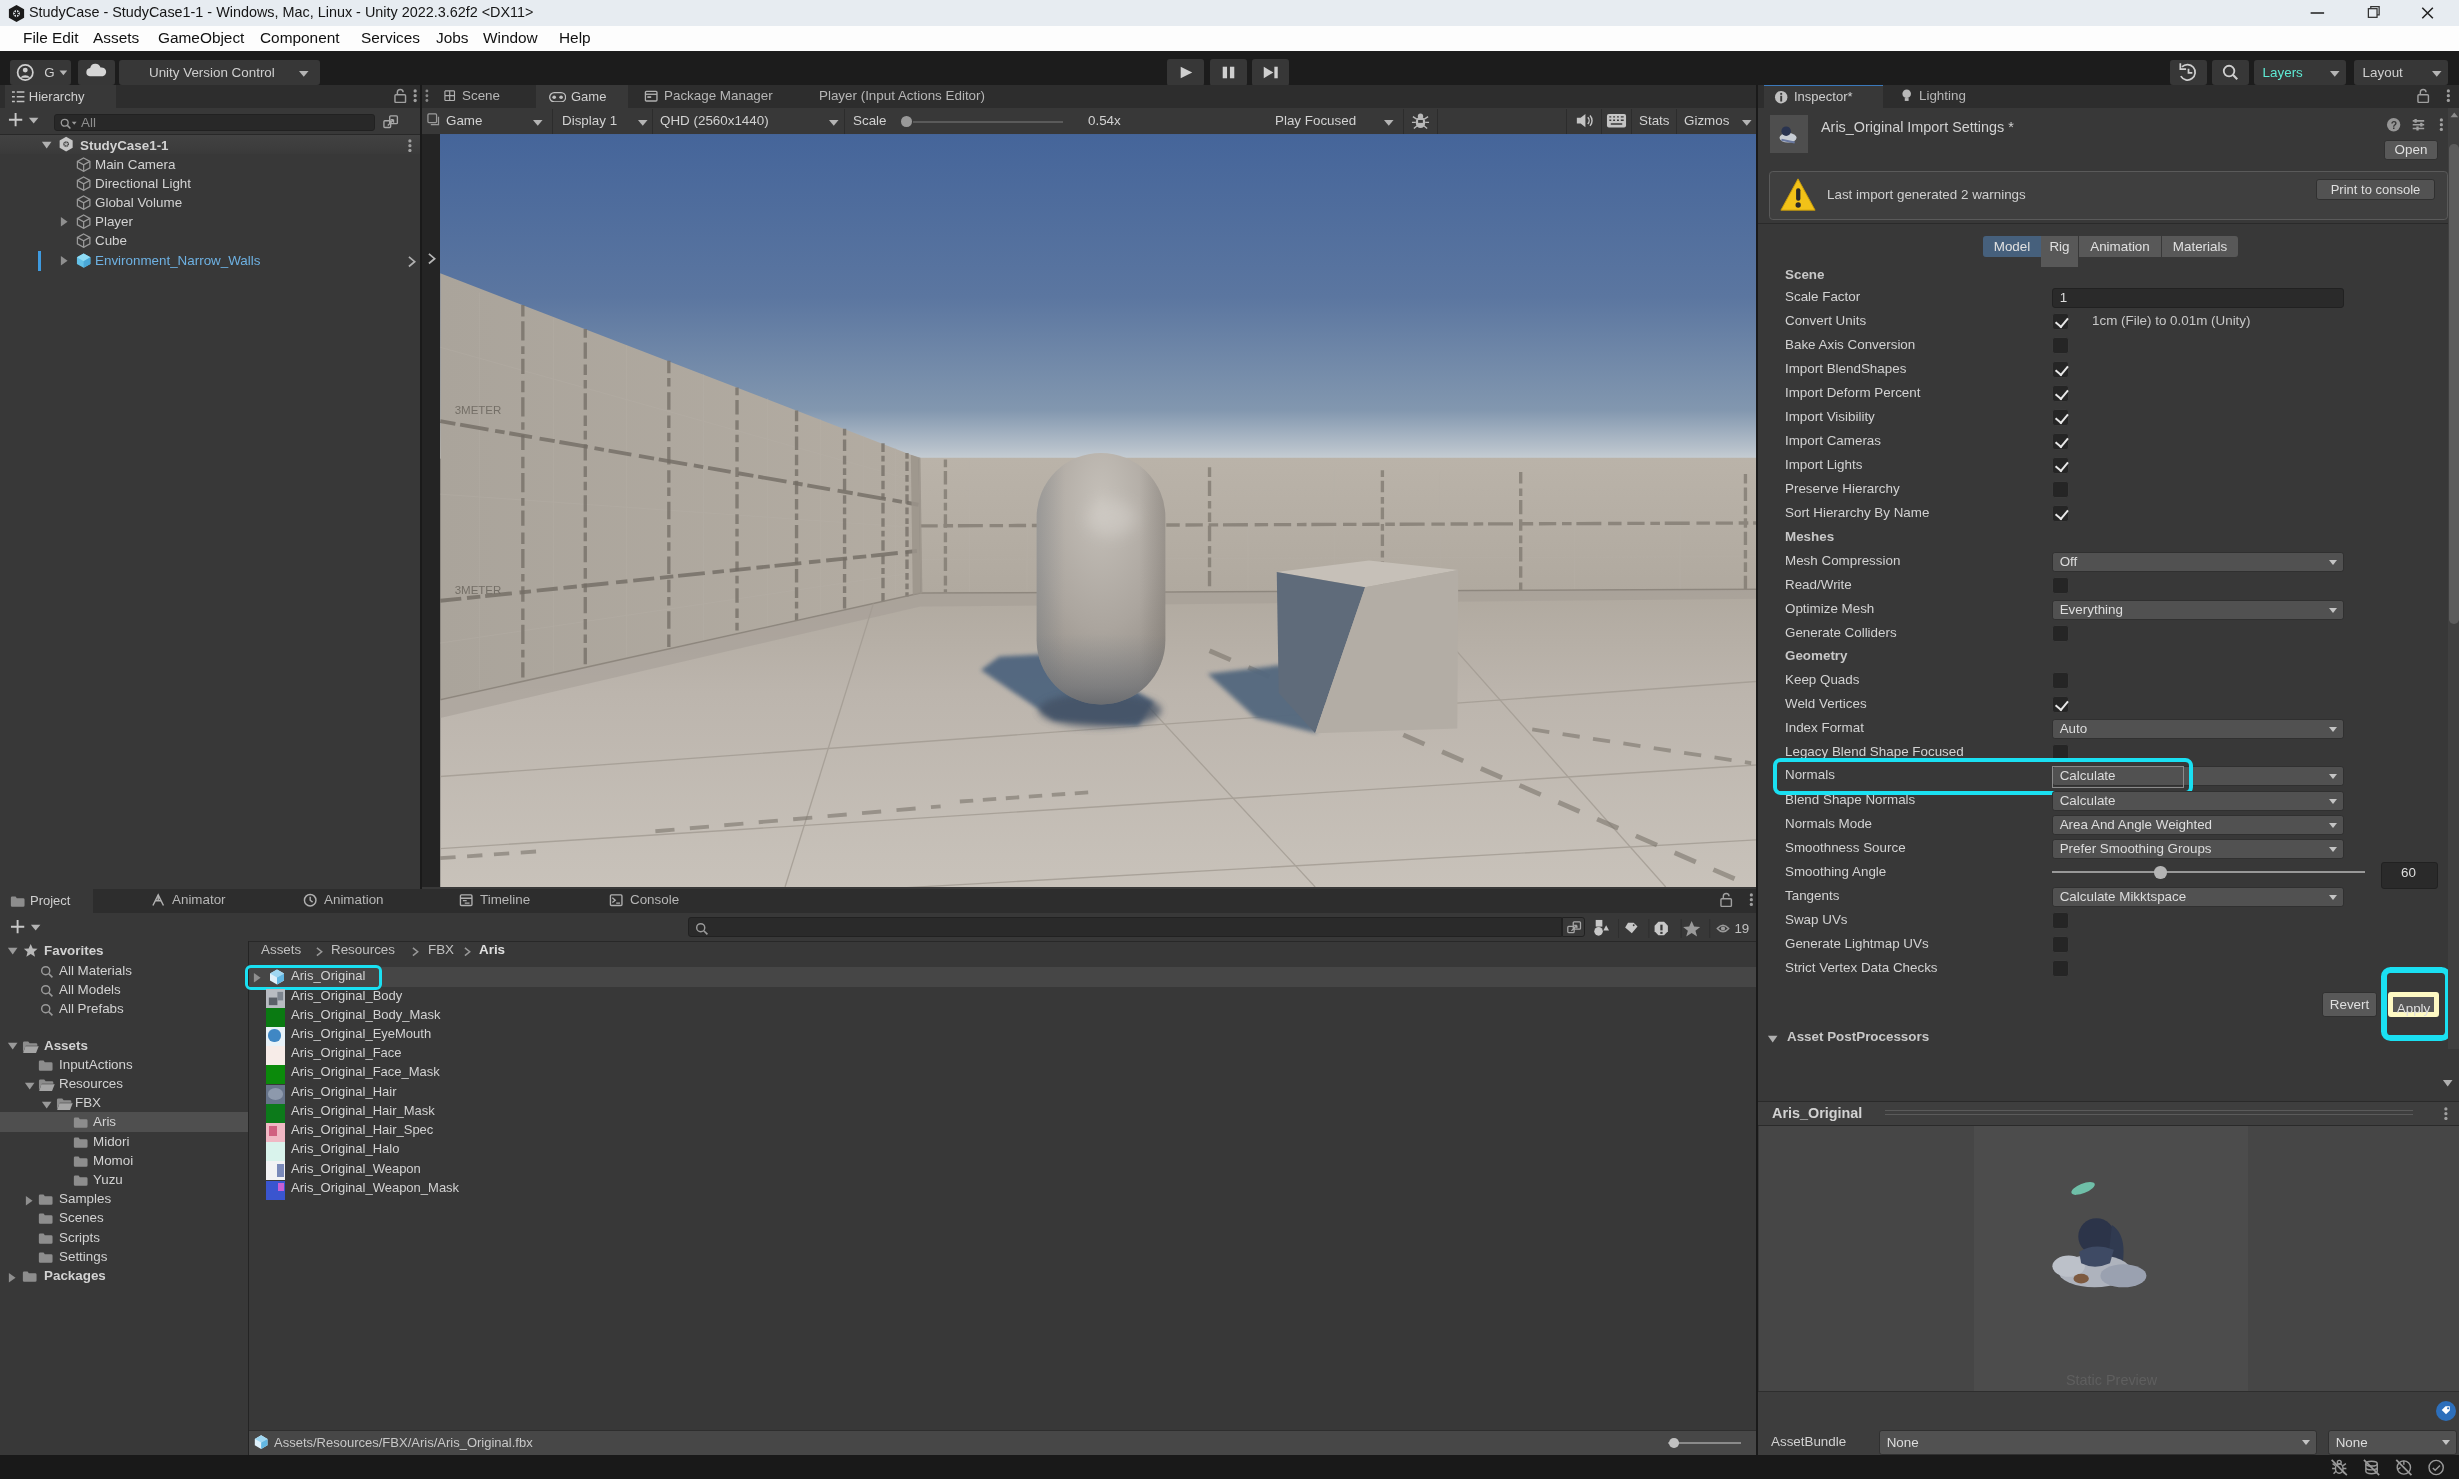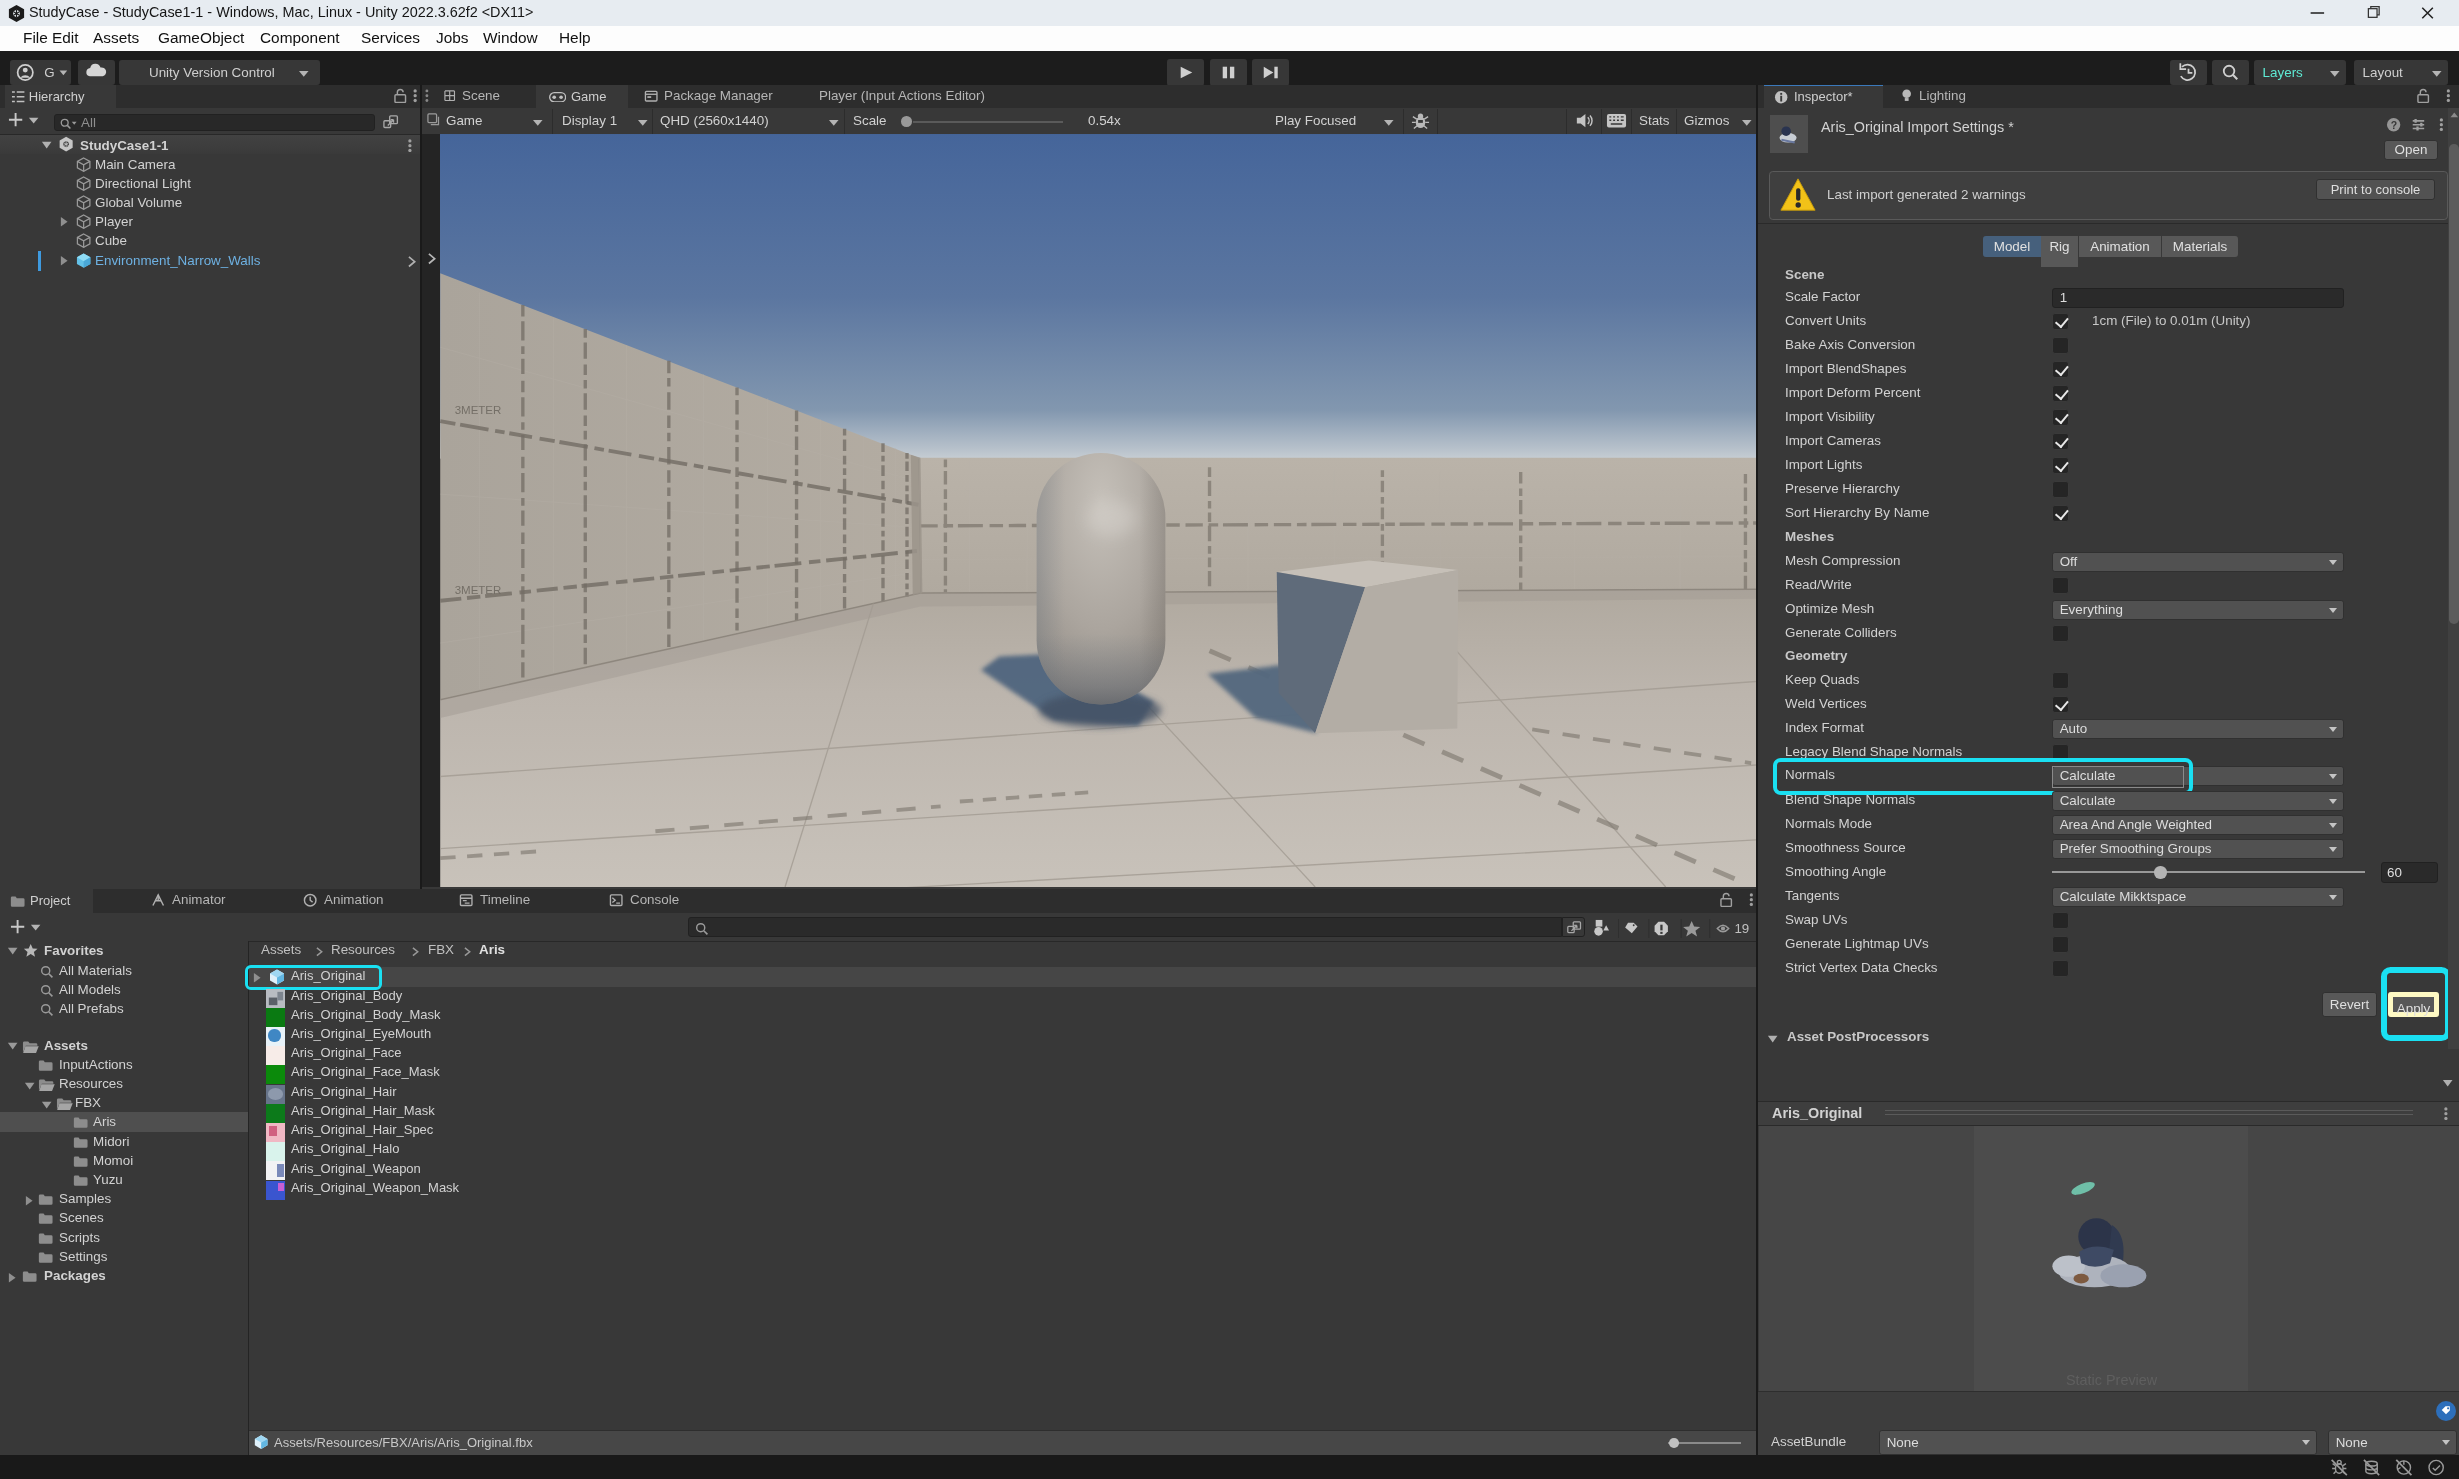--- a/index.html
+++ b/index.html
@@ -555,36 +555,36 @@
   <div class="ddown" style="left:2052px;top:600px;width:292px;height:20px;">Everything<span class="arr"></span></div>
   <div class="row" style="left:1785px;top:625px;">Generate Colliders</div>
   <div class="cb" style="left:2052px;top:625px;"></div>
   <div class="row" style="left:1785px;top:648px;font-weight:bold;color:#c8c8c8;">Geometry</div>
   <div class="row" style="left:1785px;top:672px;">Keep Quads</div>
   <div class="cb" style="left:2052px;top:672px;"></div>
   <div class="row" style="left:1785px;top:696px;">Weld Vertices</div>
   <div class="cb on" style="left:2052px;top:696px;"></div>
   <div class="row" style="left:1785px;top:720px;">Index Format</div>
   <div class="ddown" style="left:2052px;top:719px;width:292px;height:20px;">Auto<span class="arr"></span></div>
-  <div class="row" style="left:1785px;top:744px;">Legacy Blend Shape Normals</div>
+  <div class="row" style="left:1785px;top:744px;">Legacy Blend Shape Focused</div>
   <div class="cb" style="left:2052px;top:744px;"></div>
   <div class="row" style="left:1785px;top:767px;">Normals</div>
   <div class="ddown" style="left:2052px;top:766px;width:292px;height:20px;">Calculate<span class="arr"></span></div>
   <div class="abs" style="left:2052px;top:766px;width:132px;height:22px;border:1px solid #8a8a8a;"></div>
   <div class="cyan" style="left:1773px;top:758px;width:420px;height:37px;"></div>
   <div class="row" style="left:1785px;top:792px;">Blend Shape Normals</div>
   <div class="ddown" style="left:2052px;top:791px;width:292px;height:20px;">Calculate<span class="arr"></span></div>
   <div class="row" style="left:1785px;top:816px;">Normals Mode</div>
   <div class="ddown" style="left:2052px;top:815px;width:292px;height:20px;">Area And Angle Weighted<span class="arr"></span></div>
   <div class="row" style="left:1785px;top:840px;">Smoothness Source</div>
   <div class="ddown" style="left:2052px;top:839px;width:292px;height:20px;">Prefer Smoothing Groups<span class="arr"></span></div>
   <div class="row" style="left:1785px;top:864px;">Smoothing Angle</div>
   <div class="abs" style="left:2052px;top:871px;width:313px;height:1.9px;background:#999;"></div>
   <div class="abs" style="left:2154px;top:866px;width:12.5px;height:12.5px;border-radius:50%;background:#b4b4b4;"></div>
-  <div class="abs" style="left:2381px;top:862px;width:57px;height:21px;background:#2a2a2a;border:1px solid #212121;border-radius:2.9px;color:#dfdfdf;font-size:13.4px;line-height:19px;padding-left:5px;">60</div>
+  <div class="abs" style="left:2381px;top:862px;width:57px;height:27px;background:#2a2a2a;border:1px solid #212121;border-radius:2.9px;color:#dfdfdf;font-size:13.4px;line-height:19px;padding-left:19px;">60</div>
   <div class="row" style="left:1785px;top:888px;">Tangents</div>
   <div class="ddown" style="left:2052px;top:887px;width:292px;height:20px;">Calculate Mikktspace<span class="arr"></span></div>
   <div class="row" style="left:1785px;top:912px;">Swap UVs</div>
   <div class="cb" style="left:2052px;top:912px;"></div>
   <div class="row" style="left:1785px;top:936px;">Generate Lightmap UVs</div>
   <div class="cb" style="left:2052px;top:936px;"></div>
   <div class="row" style="left:1785px;top:960px;">Strict Vertex Data Checks</div>
   <div class="cb" style="left:2052px;top:960px;"></div>
 
   <div class="abs" style="left:2322px;top:992px;width:55px;height:25px;background:#585858;border:1px solid #303030;border-radius:2.9px;color:#dfdfdf;font-size:13.4px;text-align:center;line-height:23px;">Revert</div>

